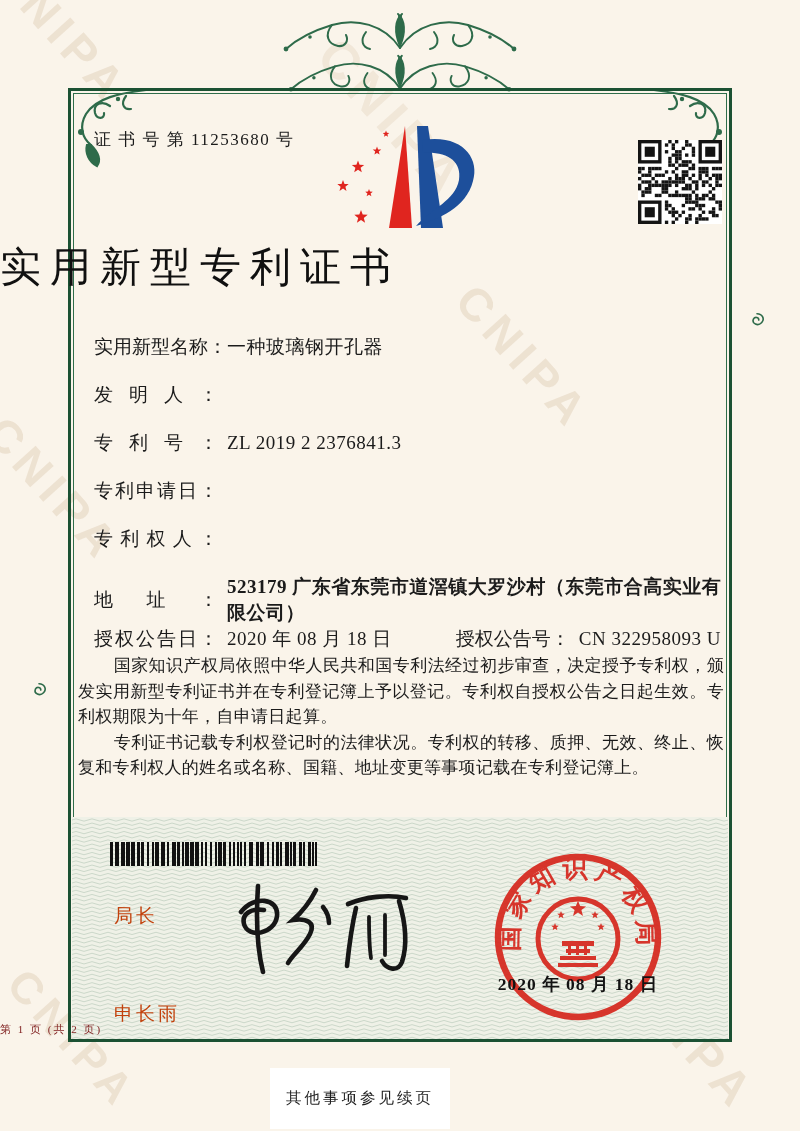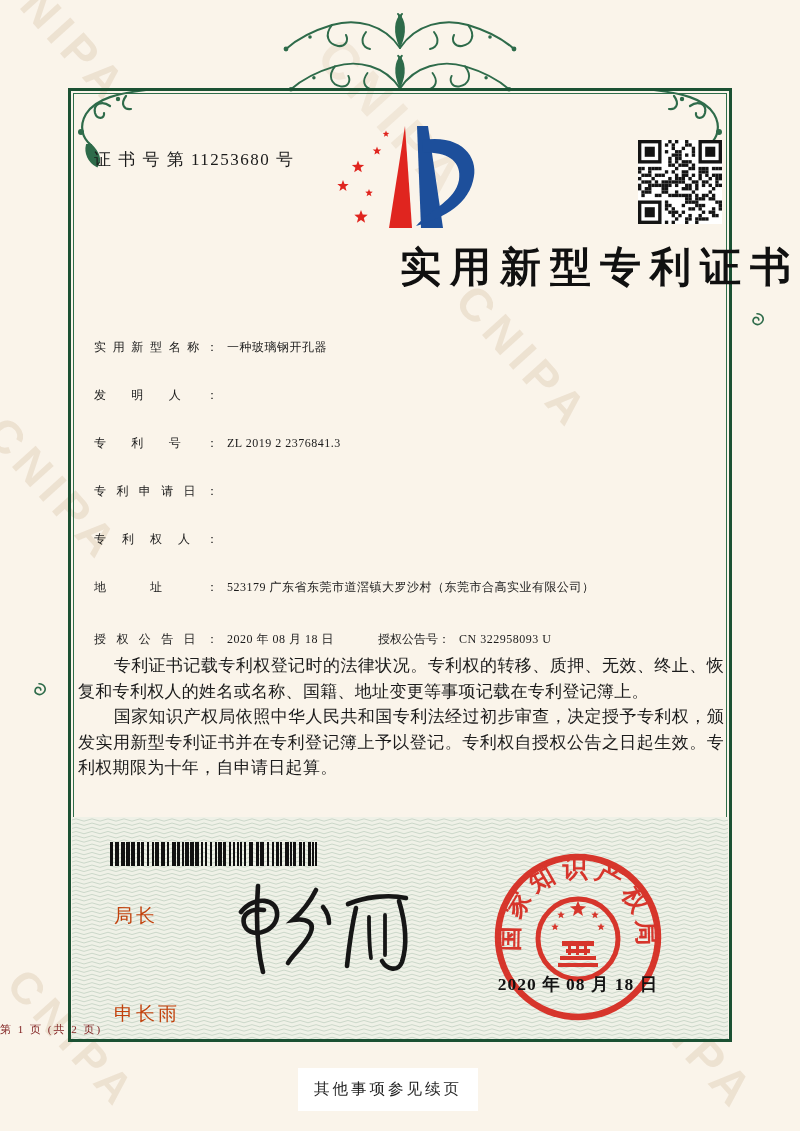--- a/index.html
+++ b/index.html
@@ -3,37 +3,37 @@
 <meta charset="utf-8">
 <style>
   html,body{margin:0;padding:0;}
   .page{position:relative;width:800px;height:1131px;background:#faf4ea;overflow:hidden;
         font-family:"Liberation Serif","DejaVu Serif",serif;color:#1b1b1b;}
   .wm{position:absolute;font-family:"Liberation Sans","DejaVu Sans",sans-serif;font-weight:700;
       color:rgba(200,172,138,0.26);letter-spacing:7px;transform:rotate(48deg);white-space:nowrap;
       pointer-events:none;}
   .frame{position:absolute;left:68px;top:88px;width:664px;height:954px;border:3px solid #1b5133;box-sizing:border-box;}
   .frame-inner{position:absolute;left:2px;top:2px;right:2px;bottom:2px;border:1px solid #2e6e4b;}
-  .cert-no{position:absolute;left:94px;top:148px;font-size:17px;letter-spacing:1.5px;}
-  .title{position:absolute;left:0;top:240px;width:100%;text-align:right;font-size:41px;font-weight:700;
+  .cert-no{position:absolute;left:94px;top:128px;font-size:17px;letter-spacing:1.5px;}
+  .title{position:absolute;left:0;top:240px;width:100%;text-align:left;font-size:41px;font-weight:400;
          letter-spacing:9px;color:#101010;}
-  .row{position:absolute;left:94px;display:flex;align-items:flex-start;font-size:12px;line-height:26px;}
+  .row{position:absolute;left:94px;display:flex;align-items:center;font-size:19px;line-height:26px;}
   .row .lbl{width:124px;white-space:nowrap;text-align:justify;text-align-last:justify;flex:0 0 auto;}
   .row .val{margin-left:9px;letter-spacing:0.5px;}
-  .row .val.addr{width:502px;}
-  .grant-right{margin-left:44px;display:flex;}
+  .row .val.addr{width:502px;font-weight:bold;}
+  .grant-right{margin-left:64px;display:flex;}
   .paras{position:absolute;left:78px;top:653px;width:646px;font-size:17px;line-height:25.5px;text-align:justify;}
   .paras p{margin:0;text-indent:2.1em;letter-spacing:0.3px;}
   .signer{position:absolute;left:114px;font-family:"Liberation Sans","DejaVu Sans",sans-serif;
           font-size:19px;letter-spacing:3px;color:#c2410c;}
   .seal-date{position:absolute;left:486px;top:972px;width:184px;text-align:center;font-size:17.5px;
              font-weight:600;letter-spacing:1px;color:#131313;}
   .page-info{position:absolute;left:0;top:1022px;width:100%;text-align:left;font-size:11px;
              letter-spacing:2px;color:#7f1d1d;}
-  .note{position:absolute;left:298px;top:1068px;background:#ffffff;padding:11px 16px;font-size:15.5px;
+  .note{position:absolute;left:270px;top:1068px;background:#ffffff;padding:20px 16px;font-size:15.5px;
         letter-spacing:3px;color:#1f1f1f;}
   svg{display:block;}
   .abs{position:absolute;}
 </style>
 </head>
 <body>
 
 <div class="page">
 
   <svg width="0" height="0" style="position:absolute" aria-hidden="true">
@@ -411,22 +411,22 @@
   <div class="row" style="top:626px">
     <span class="lbl">授权公告日：</span>
     <span class="val">2020 年 08 月 18 日</span>
     <span class="grant-right">
       <span>授权公告号：</span>
       <span class="val">CN 322958093 U</span>
     </span>
   </div>
 
   <div class="paras">
+    <p>国家知识产权局依照中华人民共和国专利法经过初步审查，决定授予专利权，颁发实用新型专利证书并在专利登记簿上予以登记。专利权自授权公告之日起生效。专利权期限为十年，自申请日起算。</p>
     <p>专利证书记载专利权登记时的法律状况。专利权的转移、质押、无效、终止、恢复和专利权人的姓名或名称、国籍、地址变更等事项记载在专利登记簿上。</p>
-    <p>国家知识产权局依照中华人民共和国专利法经过初步审查，决定授予专利权，颁发实用新型专利证书并在专利登记簿上予以登记。专利权自授权公告之日起生效。专利权期限为十年，自申请日起算。</p>
   </div>
 
   <svg id="barcode" class="abs" style="left:110px;top:842px" width="214" height="24" viewBox="0 0 214 24">
       <rect x="0" y="0" width="3" height="24" fill="#111"></rect>
       <rect x="5" y="0" width="4" height="24" fill="#111"></rect>
       <rect x="11" y="0" width="4" height="24" fill="#111"></rect>
       <rect x="16" y="0" width="4" height="24" fill="#111"></rect>
       <rect x="21" y="0" width="4" height="24" fill="#111"></rect>
       <rect x="27" y="0" width="3" height="24" fill="#111"></rect>
       <rect x="31" y="0" width="3" height="24" fill="#111"></rect>

